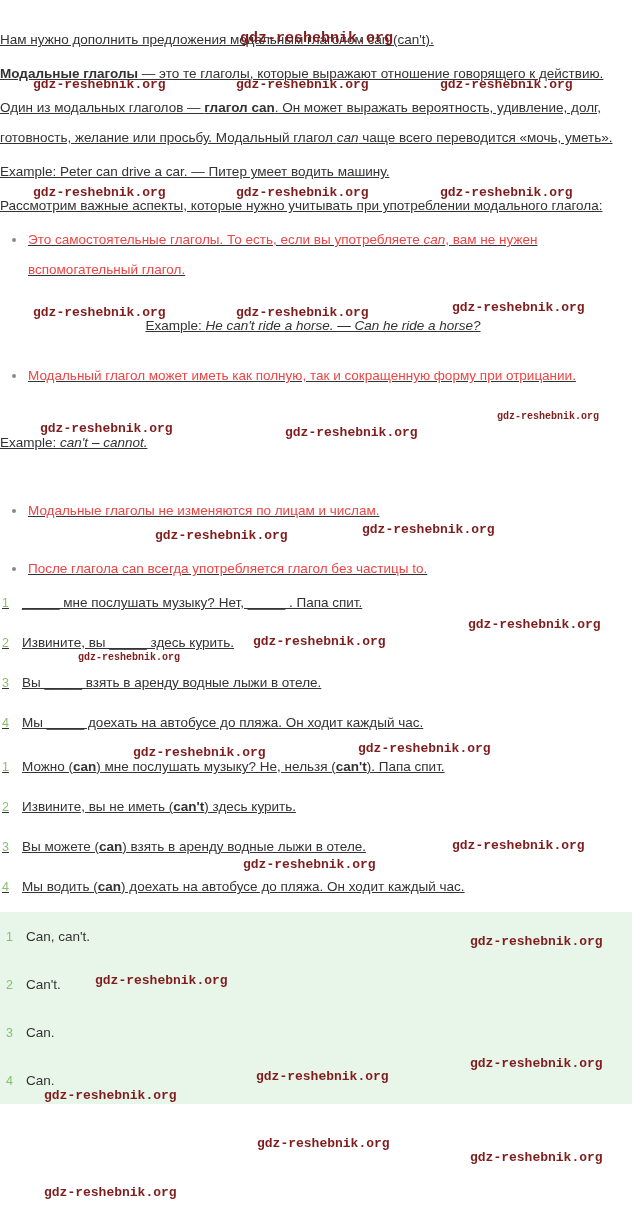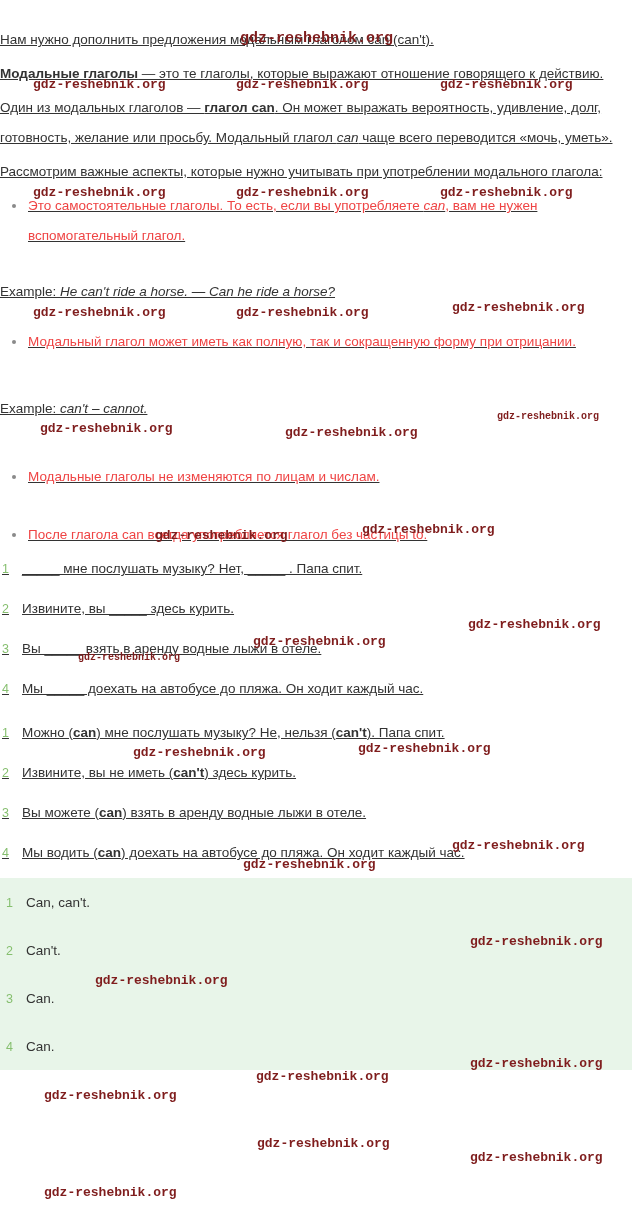--- a/index.html
+++ b/index.html
@@ -164,32 +164,35 @@
     </p>
 
     <p class="para">
       <span class="b">Модальные глаголы</span><span> — это те глаголы, которые выражают отношение говорящего к действию.</span>
     </p>
 
     <p class="para">
       <span>Один из модальных глаголов — </span><span class="b">глагол can</span><span>. Он может выражать вероятность, удивление, долг, готовность, желание или просьбу. Модальный глагол </span><span class="i">can</span><span> чаще всего переводится «мочь, уметь».</span>
     </p>
 
+    <p class="para">
+      <span>Example: </span><span>Peter can drive a car. — Питер умеет водить машину.</span>
+    </p>
 
     <p class="para">
       <span>Рассмотрим важные аспекты, которые нужно учитывать при употреблении модального глагола:</span>
     </p>
 
     <ul class="bullets">
       <li style="margin-bottom:26px;">
         <span>Это самостоятельные глаголы. То есть, если вы употребляете </span><span class="i">can</span><span>, вам не нужен вспомогательный глагол.</span>
       </li>
     </ul>
 
-    <p class="para" style="margin-bottom:20px;">
+    <p class="para" style="margin-bottom:20px;text-align:center;">
       <span>Example: </span><span class="i">He can't ride a horse. — Can he ride a horse?</span>
     </p>
 
     <ul class="bullets">
       <li style="margin-bottom:37px;">
         <span>Модальный глагол может иметь как полную, так и сокращенную форму при отрицании.</span>
       </li>
     </ul>
 
     <p class="para" style="margin-bottom:38px;">

